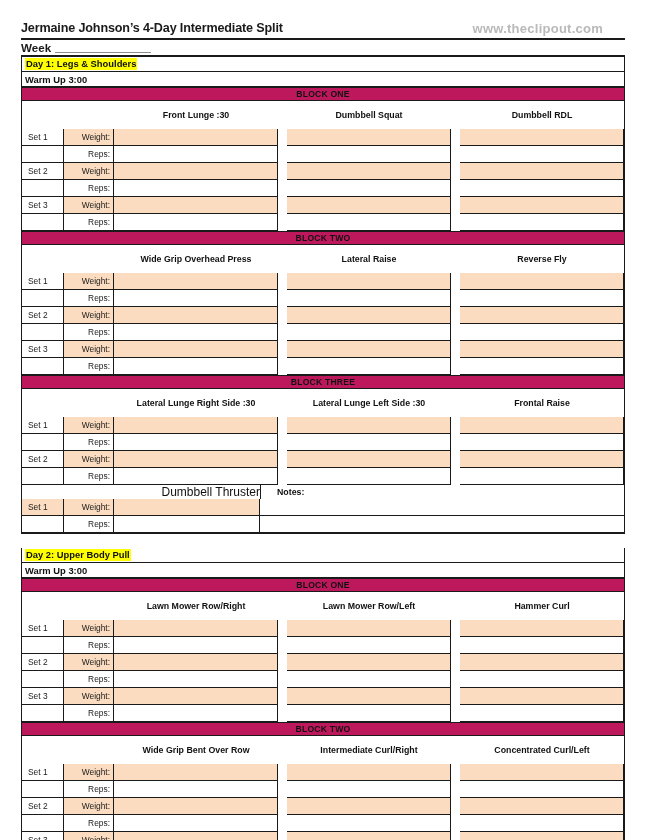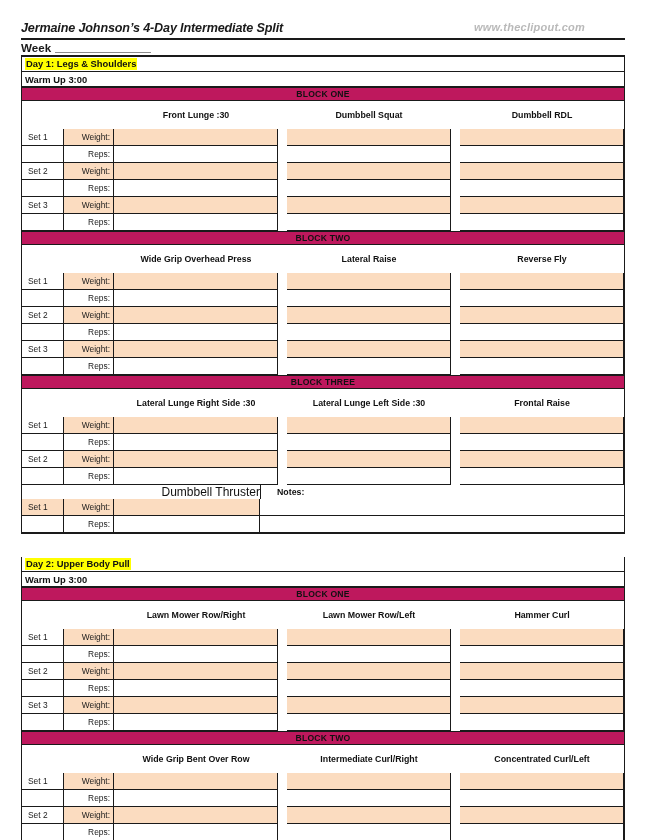--- a/index.html
+++ b/index.html
@@ -18,35 +18,34 @@
     background: #fff;
     padding: 0 21px;
   }
 
   
   .top-head {
     position: relative;
     height: 22px;
     margin-top: 18px;
     border-bottom: 2px solid #1a1a1a;
-    font-style: italic;
   }
   .doc-title {
     font-size: 12.6px;
     font-weight: bold;
     color: #1a1a1a;
     letter-spacing: -0.15px;
     line-height: 20px;
     white-space: nowrap;
   }
   .watermark {
     position: absolute;
-    right: 40px;
+    right: 22px;
     top: 3px;
-    font-size: 11px;
+    font-size: 13px;
     color: #b9b9b9;
     letter-spacing: 0.25px;
     font-weight: bold;
   }
   .week-row {
     height: 17px;
     border-bottom: 2px solid #1a1a1a;
     display: flex;
     align-items: center;
   }
@@ -61,21 +60,21 @@
     width: 96px;
     margin-left: 4px;
     border-bottom: 1.6px solid #8c8c8c;
     height: 11px;
   }
 
   
   .day {
     border: 1.6px solid #1a1a1a;
     border-top: none;
-    margin-bottom: 23px;
+    margin-bottom: 14px;
   }
   .day.clipped { border-bottom: none; }
 
   .day-title {
     height: 15px;
     border-bottom: 1.3px solid #1a1a1a;
     display: flex;
     align-items: center;
     padding-left: 3px;
   }

